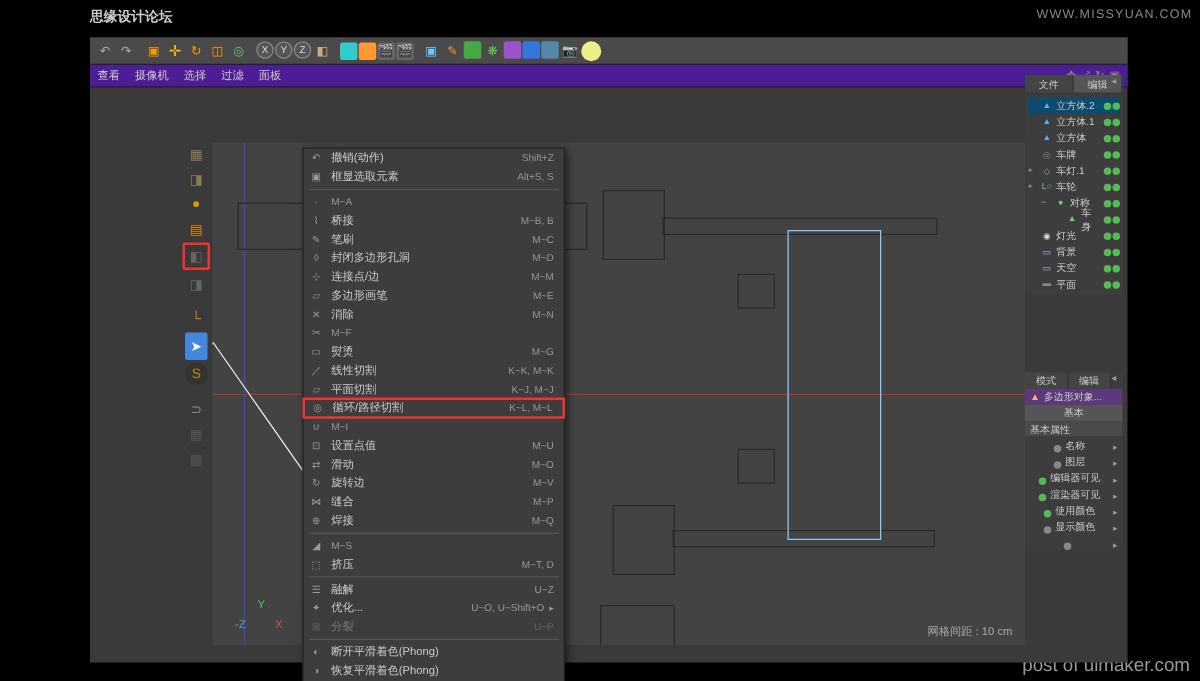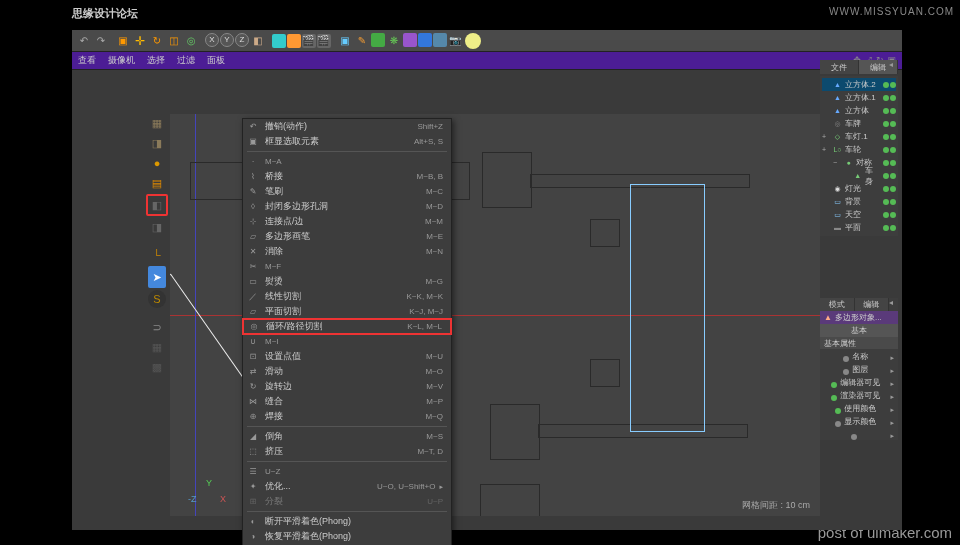--- a/index.html
+++ b/index.html
@@ -300,31 +300,31 @@
     <span class="ctx-short">M~P</span>
     </div>
       <div class="ctx-item">
         <span class="ctx-ico">⊕</span>
     <span class="ctx-label">焊接</span>
     <span class="ctx-short">M~Q</span>
     </div>
       <div class="ctx-sep"></div>
       <div class="ctx-item">
         <span class="ctx-ico">◢</span>
-    <span class="ctx-label">倒角</span>
     <span class="ctx-short">M~S</span>
     </div>
       <div class="ctx-item">
         <span class="ctx-ico">⬚</span>
     <span class="ctx-label">挤压</span>
     <span class="ctx-short">M~T, D</span>
     </div>
       <div class="ctx-sep"></div>
       <div class="ctx-item">
         <span class="ctx-ico">☰</span>
+    <span class="ctx-label">融解</span>
     <span class="ctx-short">U~Z</span>
     </div>
       <div class="ctx-item">
         <span class="ctx-ico">✦</span>
     <span class="ctx-label">优化...</span>
     <span class="ctx-short">U~O, U~Shift+O</span>
     <span class="ctx-arrow">▸</span>
       </div>
       <div class="ctx-item" style="opacity: 0.4;">
         <span class="ctx-ico">⊞</span>

